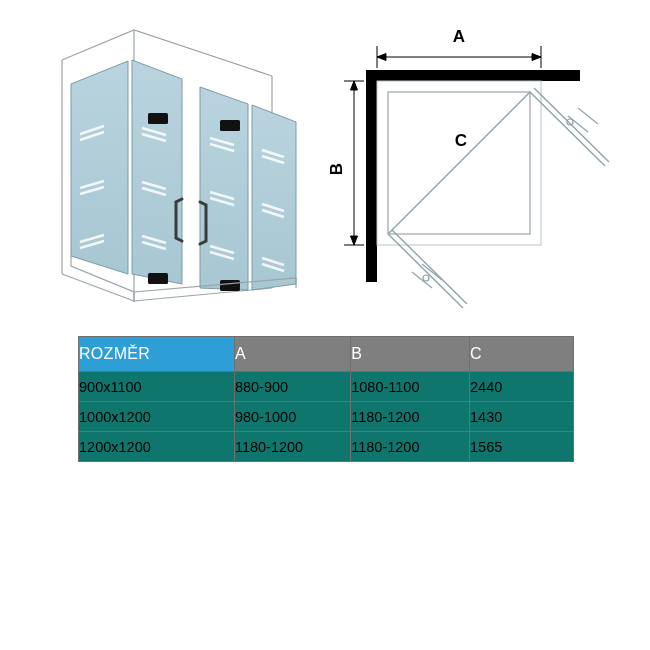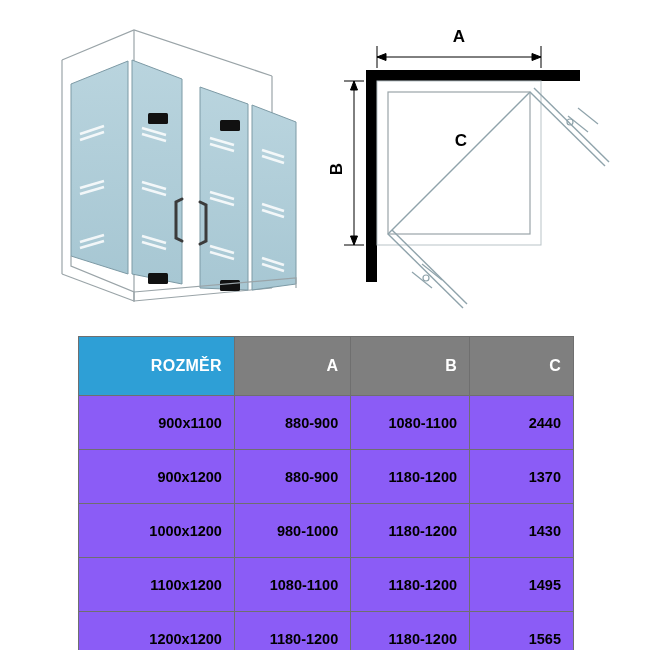--- a/index.html
+++ b/index.html
@@ -51,41 +51,41 @@
     top: 336px;
     width: 496px;
   }
   table.dims {
     border-collapse: collapse;
     width: 100%;
     table-layout: fixed;
   }
   table.dims th, table.dims td {
     border: 1px solid #6f6f6f;
-    text-align: right;
+    text-align: left;
     font-size: 14.5px;
-    font-weight: bold;
+    font-weight: normal;
     color: #000;
     height: 29px;
-    padding: 12px;
+    padding: 0;
   }
   table.dims thead th {
     height: 34px;
     font-size: 16px;
     color: #ffffff;
     letter-spacing: 0.3px;
   }
   th.head-first {
     background: #2e9fd6;
   }
   th.head-rest {
     background: #7f7f7f;
   }
   table.dims tbody td {
-    background: #8b5cf6;
+    background: #0f766e;
   }
   table.dims col.c0 { width: 31.5%; }
   table.dims col.c1 { width: 23.5%; }
   table.dims col.c2 { width: 24%; }
   table.dims col.c3 { width: 21%; }
 </style>
 </head>
 <body>
 
 <div class="page">
@@ -228,38 +228,26 @@
         </tr>
       </thead>
       <tbody>
         <tr>
           <td>900x1100</td>
           <td>880-900</td>
           <td>1080-1100</td>
           <td>2440</td>
         </tr>
         <tr>
-          <td>900x1200</td>
-          <td>880-900</td>
-          <td>1180-1200</td>
-          <td>1370</td>
-        </tr>
-        <tr>
           <td>1000x1200</td>
           <td>980-1000</td>
           <td>1180-1200</td>
           <td>1430</td>
         </tr>
         <tr>
-          <td>1100x1200</td>
-          <td>1080-1100</td>
-          <td>1180-1200</td>
-          <td>1495</td>
-        </tr>
-        <tr>
           <td>1200x1200</td>
           <td>1180-1200</td>
           <td>1180-1200</td>
           <td>1565</td>
         </tr>
       </tbody>
     </table>
   </div>
 
 </div>

